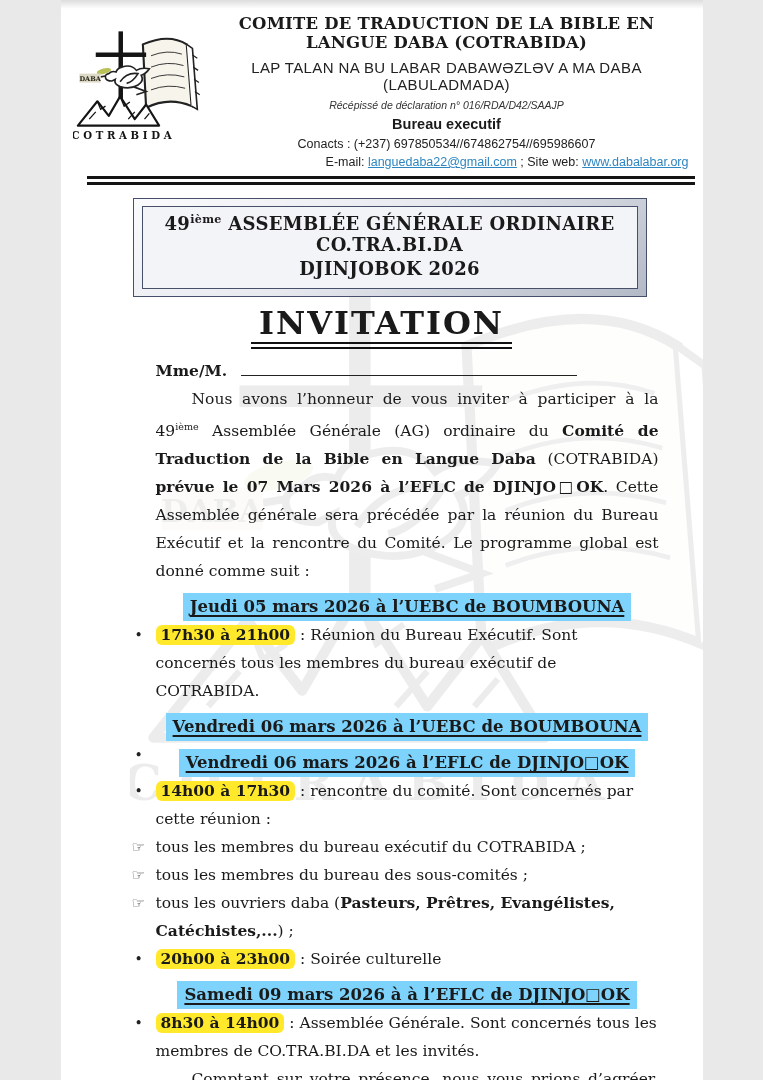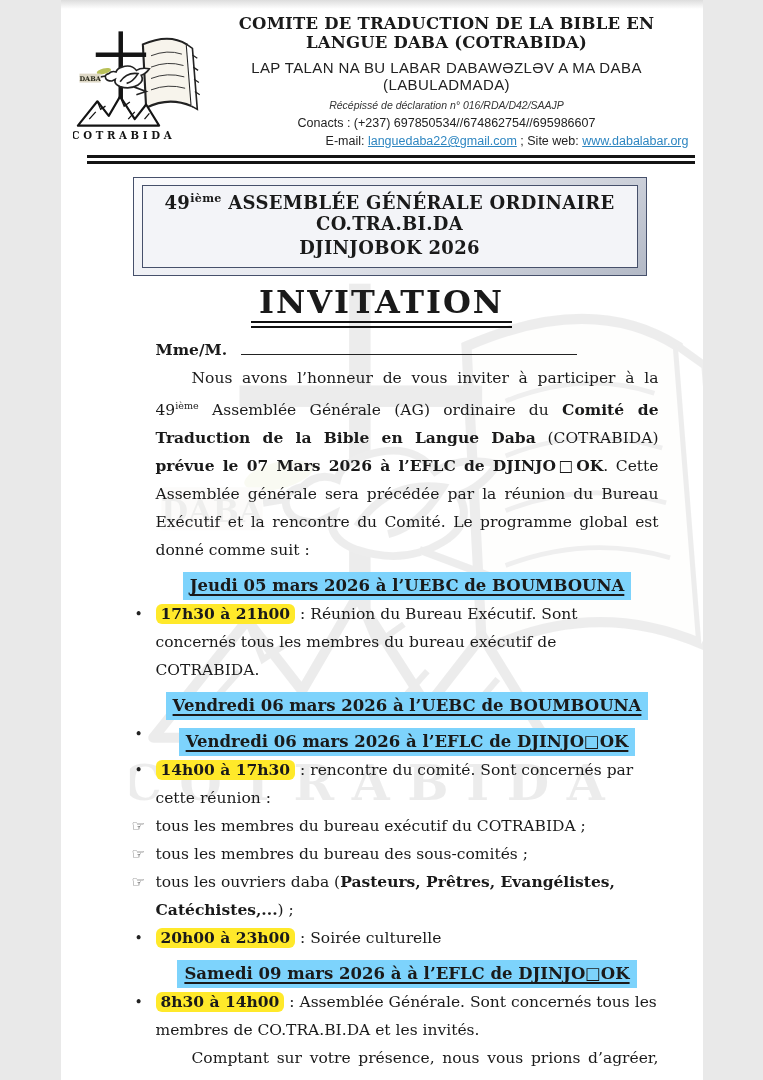--- a/index.html
+++ b/index.html
@@ -115,20 +115,21 @@
   <header>
     <div class="logo-box">
       <svg viewBox="0 0 160 140">
           <use href="#logo-sym"></use>
         </svg>
     </div>
     <div class="header-text">
       <div class="org-title">COMITE DE TRADUCTION DE LA BIBLE EN LANGUE DABA (COTRABIDA)</div>
       <div class="org-subtitle">LAP TALAN NA BU LABAR DABAWƏZLƏV A MA DABA (LABULADMADA)</div>
       <div class="receipt">Récépissé de déclaration n° 016/RDA/D42/SAAJP</div>
+      <div class="bureau">Bureau executif</div>
       <div class="contacts">Conacts : (+237) 697850534//674862754//695986607</div>
       <div class="emails">
         <span>E-mail:</span>
         <a class="doc-link">languedaba22@gmail.com</a><span> ; </span>
         <span>Site web:</span>
         <a class="doc-link">www.dabalabar.org</a>
       </div>
     </div>
   </header>
 

